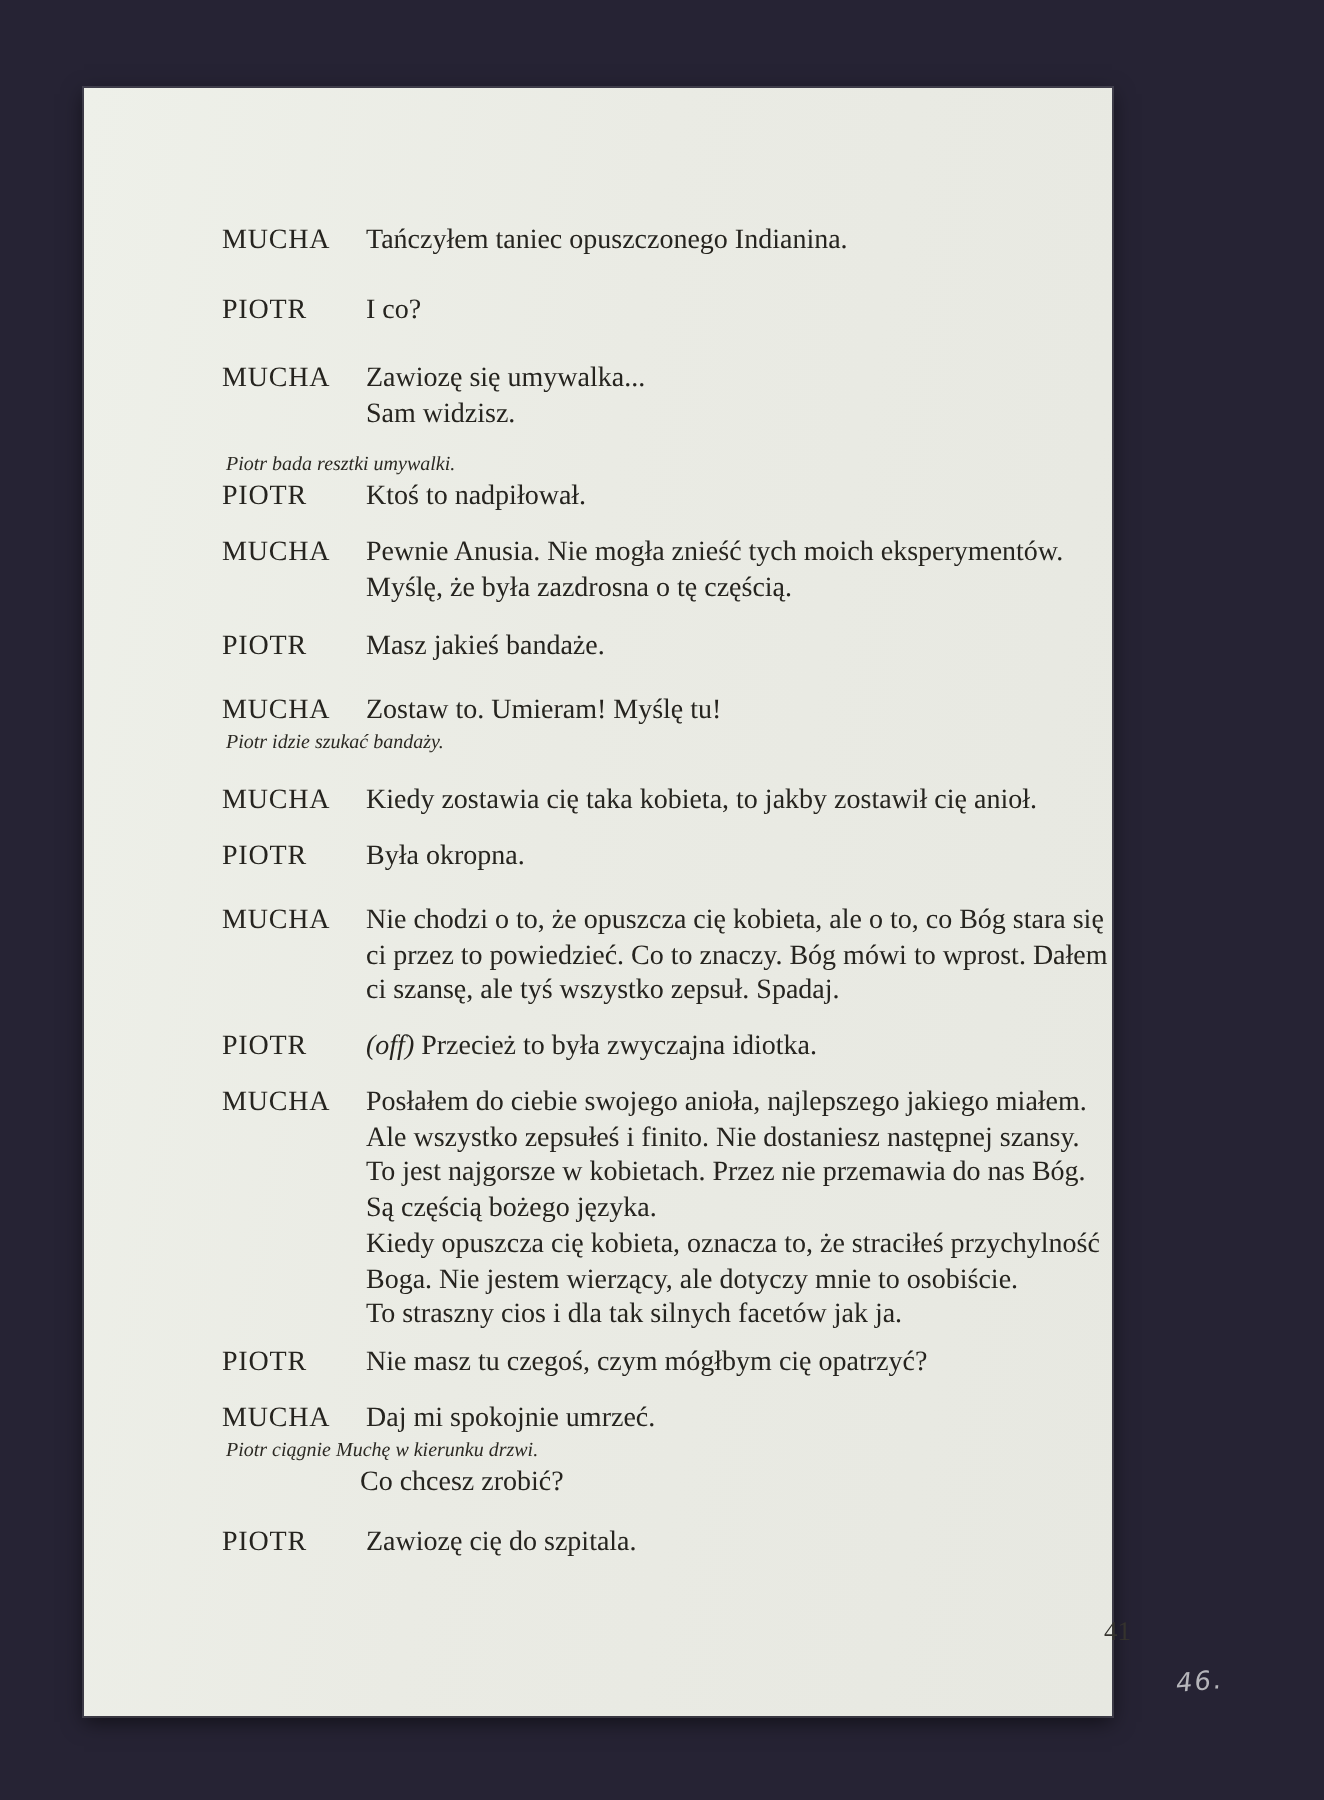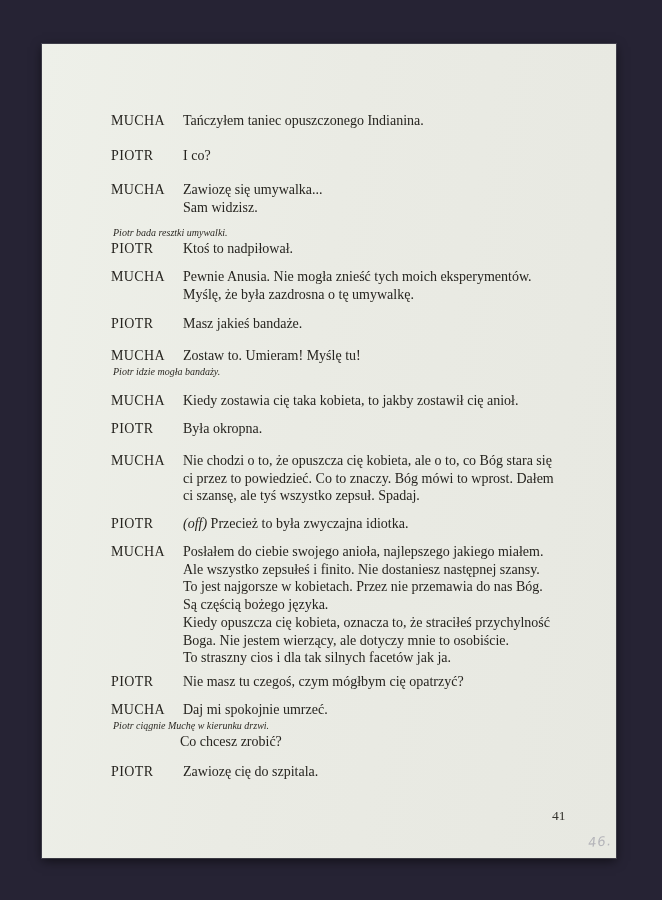--- a/index.html
+++ b/index.html
@@ -6,21 +6,21 @@
   body{
     width:662px;height:900px;
     background:#262334;
     position:relative;
     overflow:hidden;
     font-family:"Liberation Serif","DejaVu Serif",serif;
   }
   .paper{
     position:absolute;
     left:42px;top:44px;
-    width:574px;height:814px;
+    width:514px;height:814px;
     background:linear-gradient(100deg,#eef0e9 0%,#eaebe4 45%,#e7e8e1 100%);
     box-shadow:0 0 0 1px rgba(120,120,130,0.35), 0 3px 10px rgba(0,0,0,0.55);
   }
   .block{
     position:absolute;
     left:69px;
     color:#26241f;
     font-size:14px;
     line-height:17.7px;
     white-space:nowrap;
@@ -94,36 +94,36 @@
       <div class="block" style="top: 196px;">
         <span class="speaker">PIOTR</span>
         <div class="lines">
           <div>Ktoś to nadpiłował.</div>
         </div>
       </div>
       <div class="block" style="top: 224px;">
         <span class="speaker">MUCHA</span>
         <div class="lines">
           <div>Pewnie Anusia. Nie mogła znieść tych moich eksperymentów.</div>
-          <div>Myślę, że była zazdrosna o tę umywalkę.</div>
+          <div>Myślę, że była zazdrosna o tę częścią.</div>
         </div>
       </div>
       <div class="block" style="top: 271px;">
         <span class="speaker">PIOTR</span>
         <div class="lines">
           <div>Masz jakieś bandaże.</div>
         </div>
       </div>
       <div class="block" style="top: 303px;">
         <span class="speaker">MUCHA</span>
         <div class="lines">
           <div>Zostaw to. Umieram! Myślę tu!</div>
         </div>
       </div>
-      <div class="stage" style="top: 320px;">Piotr idzie mogła bandaży.</div>
+      <div class="stage" style="top: 320px;">Piotr idzie szukać bandaży.</div>
       <div class="block" style="top: 348px;">
         <span class="speaker">MUCHA</span>
         <div class="lines">
           <div>Kiedy zostawia cię taka kobieta, to jakby zostawił cię anioł.</div>
         </div>
       </div>
       <div class="block" style="top: 376px;">
         <span class="speaker">PIOTR</span>
         <div class="lines">
           <div>Była okropna.</div>

